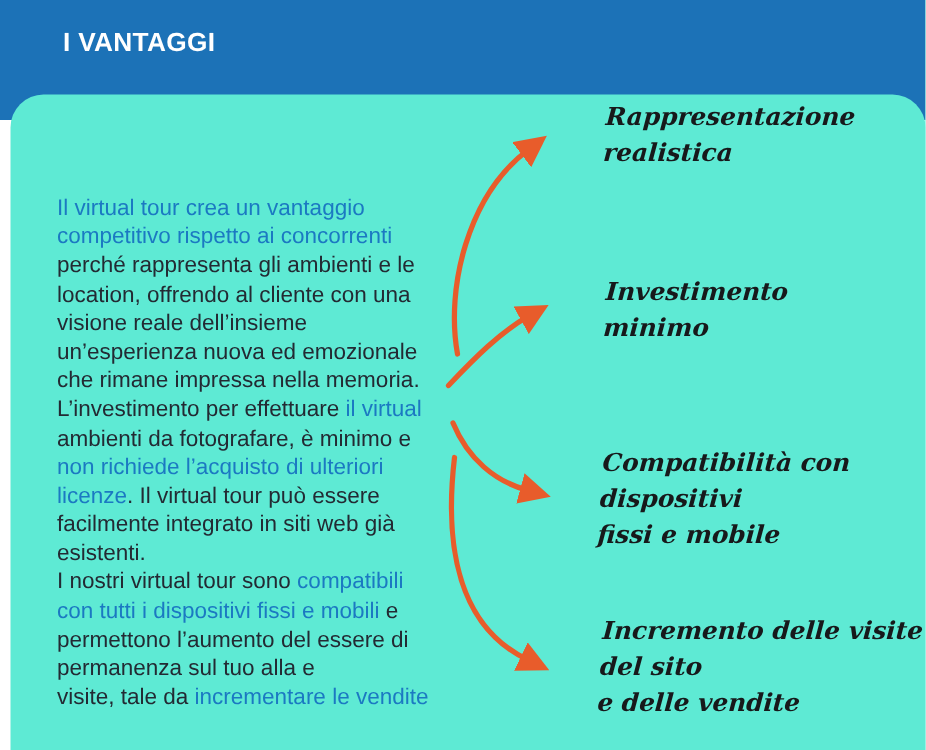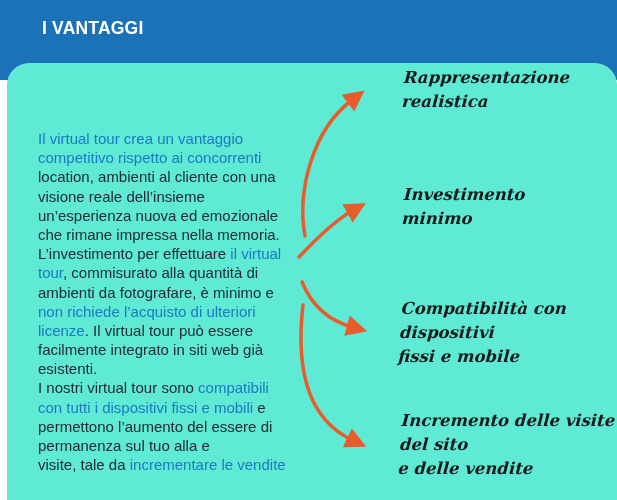--- a/index.html
+++ b/index.html
@@ -57,26 +57,26 @@
 
 <div class="page">
 
   <div class="blue-band"></div>
   <div class="page-title">I VANTAGGI</div>
 
   <div class="card">
     <div class="paragraph">
         <div class="pline"><span class="seg-blue">Il virtual tour crea un vantaggio</span></div>
         <div class="pline"><span class="seg-blue">competitivo rispetto ai concorrenti</span></div>
-        <div class="pline"><span class="seg-dark">location, ambienti al cliente con una</span></div>
+        <div class="pline"><span class="seg-dark">perché rappresenta gli ambienti e le</span></div>
+        <div class="pline"><span class="seg-dark">location, offrendo al cliente con una</span></div>
         <div class="pline"><span class="seg-dark">visione reale dell’insieme</span></div>
         <div class="pline"><span class="seg-dark">un’esperienza nuova ed emozionale</span></div>
         <div class="pline"><span class="seg-dark">che rimane impressa nella memoria.</span></div>
         <div class="pline"><span class="seg-dark">L’investimento per effettuare </span><span class="seg-blue">il virtual</span></div>
-        <div class="pline"><span class="seg-blue">tour</span><span class="seg-dark">, commisurato alla quantità di</span></div>
         <div class="pline"><span class="seg-dark">ambienti da fotografare, è minimo e</span></div>
         <div class="pline"><span class="seg-blue">non richiede l’acquisto di ulteriori</span></div>
         <div class="pline"><span class="seg-blue">licenze</span><span class="seg-dark">. Il virtual tour può essere</span></div>
         <div class="pline"><span class="seg-dark">facilmente integrato in siti web già</span></div>
         <div class="pline"><span class="seg-dark">esistenti.</span></div>
         <div class="pline"><span class="seg-dark">I nostri virtual tour sono </span><span class="seg-blue">compatibili</span></div>
         <div class="pline"><span class="seg-blue">con tutti i dispositivi fissi e mobili</span><span class="seg-dark"> e</span></div>
         <div class="pline"><span class="seg-dark">permettono l’aumento del essere di</span></div>
         <div class="pline"><span class="seg-dark">permanenza sul tuo alla e</span></div>
         <div class="pline"><span class="seg-dark">visite, tale da </span><span class="seg-blue">incrementare le vendite</span></div>

